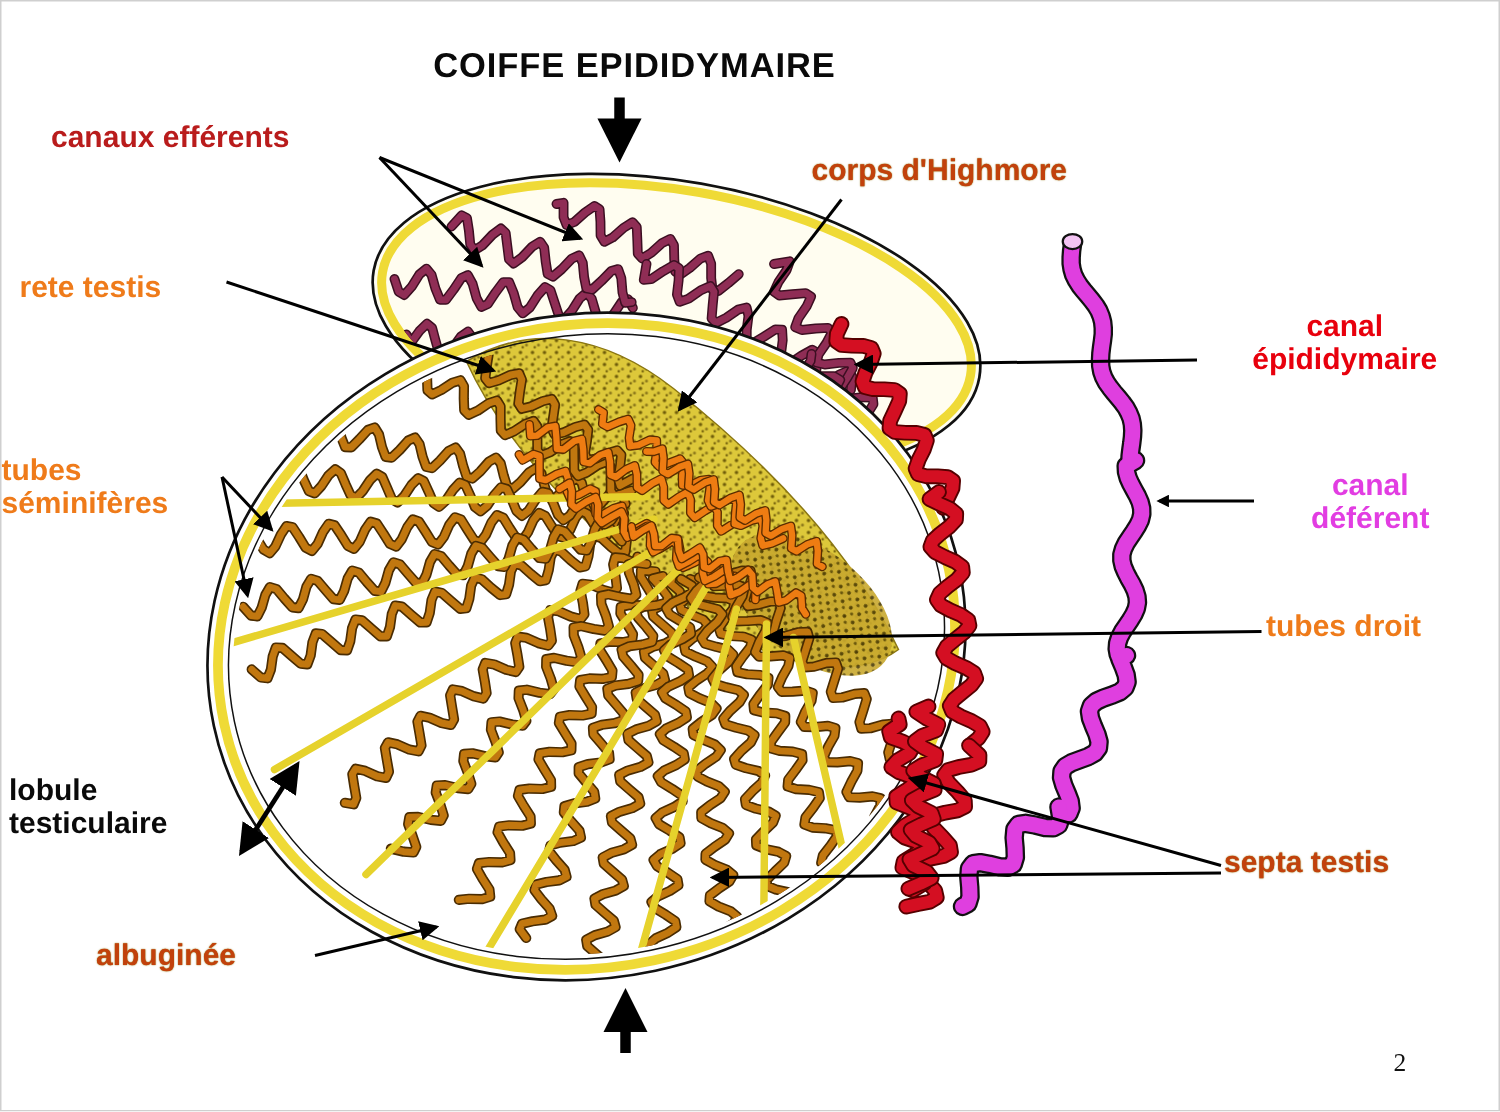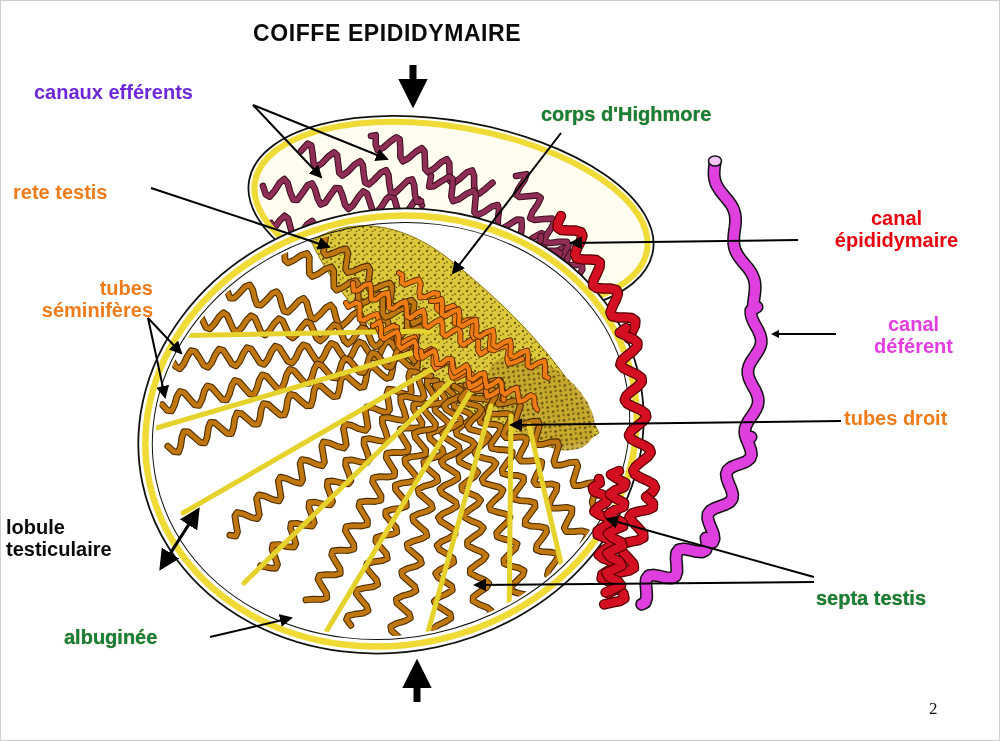--- a/index.html
+++ b/index.html
@@ -4,36 +4,36 @@
 <style>
   html,body{margin:0;padding:0;background:#fff;}
   .stage{position:relative;width:1000px;height:741px;background:#ffffff;
          border:1px solid #cfcfcf;box-sizing:border-box;overflow:hidden;
          font-family:"Liberation Sans",sans-serif;}
   .stage svg{position:absolute;left:0;top:0;}
   .lbl{position:absolute;font-weight:700;white-space:pre-line;line-height:1.12;
        font-size:20px;}
   .ttl{font-size:23px;letter-spacing:.6px;}
   .c-black{color:#0a0a0a;}
-  .c-pink{color:#6d28d9;}
-  .c-yellow{color:#15803d;text-shadow:0 0 1px #8a6d00;}
+  .c-pink{color:#b91c1c;}
+  .c-yellow{color:#c2410c;text-shadow:0 0 1px #8a6d00;}
   .c-orange{color:#ef7b1a;}
   .c-red{color:#e8000d;}
   .c-magenta{color:#e23de2;}
-  #lbl-coiffe{left:252px;top:20px;width:340px;text-align:left;}
+  #lbl-coiffe{left:252px;top:30px;width:340px;text-align:center;}
   #lbl-canaux{left:33px;top:80px;}
   #lbl-corps{left:540px;top:102px;}
   #lbl-rete{left:12px;top:180px;}
   #lbl-epid{left:793px;top:206px;width:205px;text-align:center;}
   #lbl-def{left:845px;top:312px;width:135px;text-align:center;}
   #lbl-droit{left:843px;top:406px;}
-  #lbl-tubes{left:0px;top:276px;width:152px;text-align:right;}
+  #lbl-tubes{left:0px;top:302px;width:152px;text-align:left;}
   #lbl-lobule{left:5px;top:515px;width:172px;text-align:left;}
   #lbl-albug{left:63px;top:625px;}
-  #lbl-septa{left:815px;top:563px;margin-top:23px;}
+  #lbl-septa{left:815px;top:563px;}
   #lbl-testicule{left:328px;top:705px;width:185px;text-align:center;}
   #page-num{position:absolute;left:928px;top:698px;font-family:"Liberation Serif",serif;
             font-size:17px;font-weight:400;color:#111;}
   .ptr{stroke:#000;stroke-width:2;}
   .big{stroke:#000;stroke-width:7;}
   .dbl{stroke:#000;stroke-width:3.2;}
   .septa-line{stroke:#e6d22c;stroke-width:5;stroke-linecap:round;}
 </style>
 </head>
 <body>

